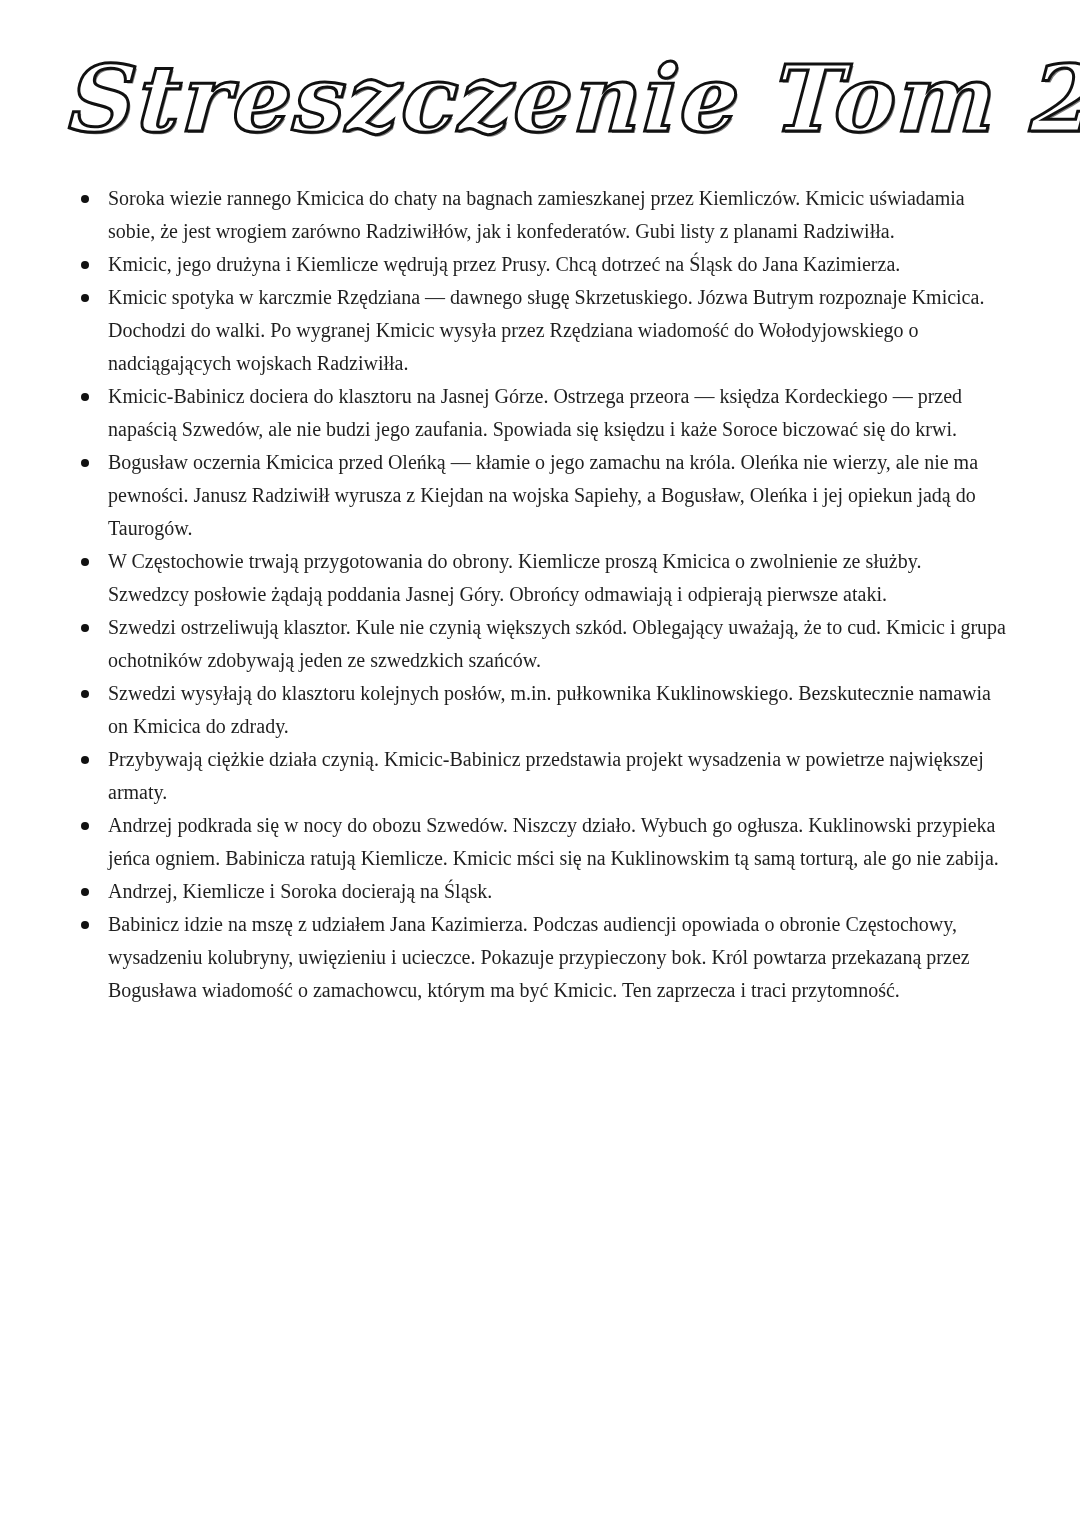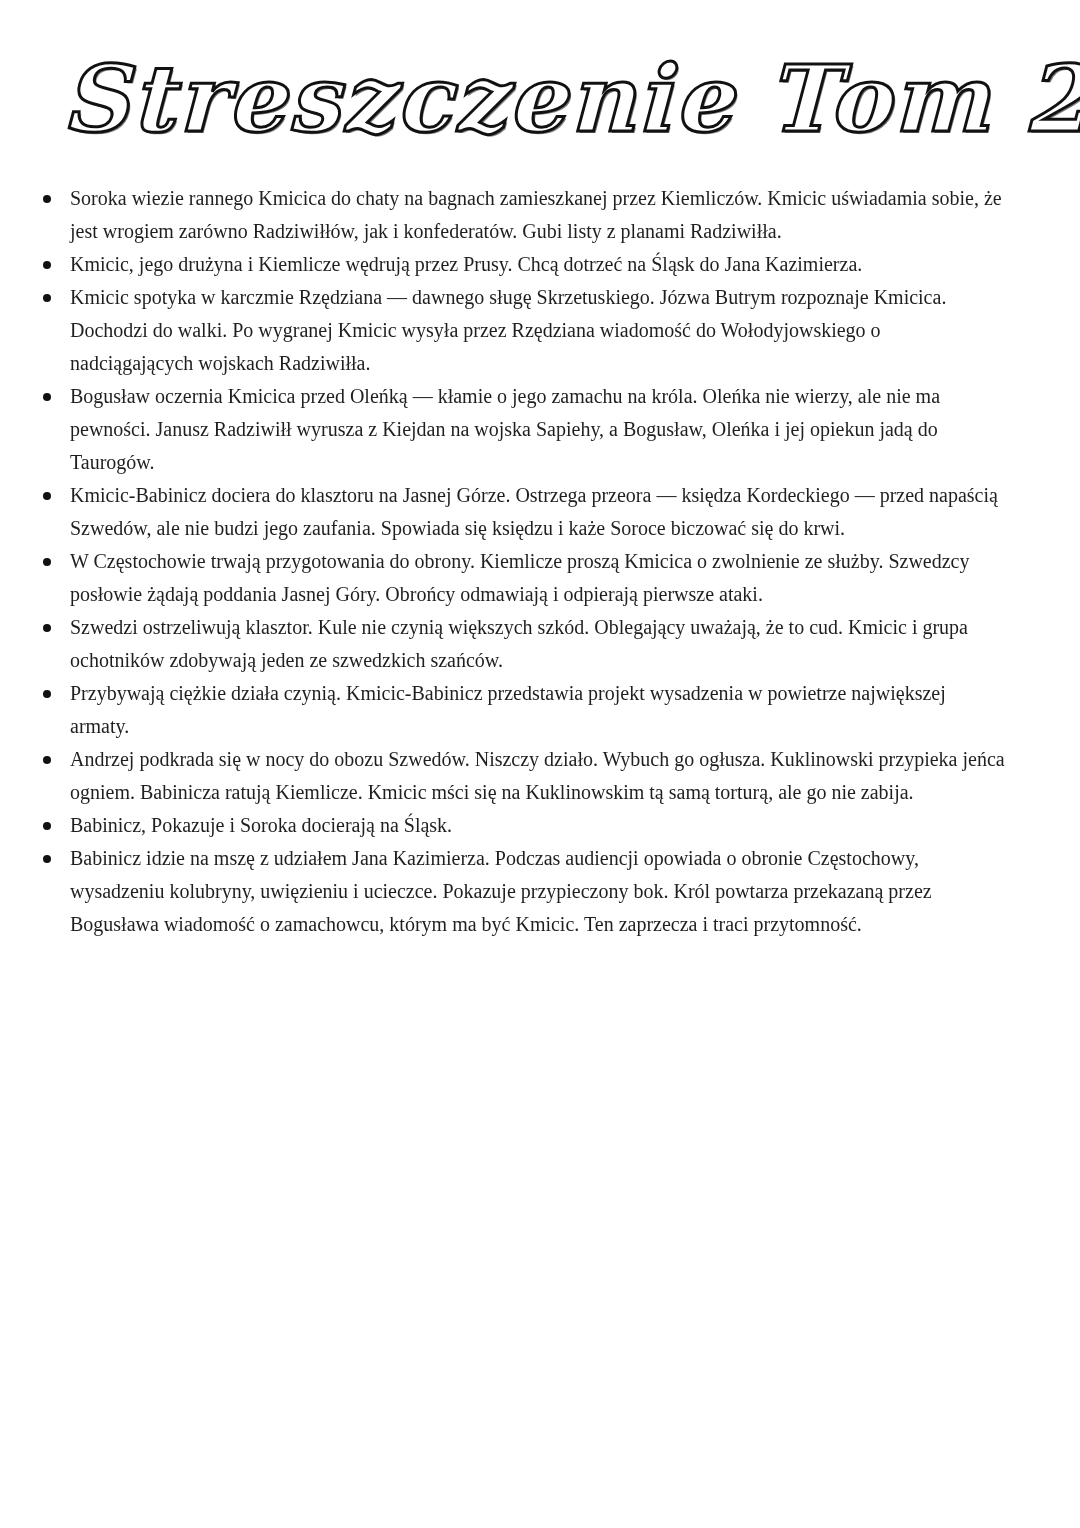--- a/index.html
+++ b/index.html
@@ -29,20 +29,21 @@
     -webkit-text-stroke: 3px #111111;
     text-shadow:
       0 0 1px #111,
       2px 2px 0 rgba(17,17,17,0.55);
     transform: skewX(-4deg);
     line-height: 1.2;
     white-space: nowrap;
   }
   ul.summary-list {
     list-style: none;
+    margin-left: 38px;
     padding-right: 4px;
   }
   ul.summary-list li {
     position: relative;
     font-size: 20px;
     line-height: 33px;
     color: #1f1f1f;
     padding-left: 0;
     text-align: left;
   }
@@ -63,23 +64,24 @@
 <div class="page">
 
   <div class="title-wrap">
     <h1 class="page-title">Streszczenie Tom 2</h1>
   </div>
 
   <ul class="summary-list">
     <li>Soroka wiezie rannego Kmicica do chaty na bagnach zamieszkanej przez Kiemliczów. Kmicic uświadamia sobie, że jest wrogiem zarówno Radziwiłłów, jak i konfederatów. Gubi listy z planami Radziwiłła.</li>
     <li>Kmicic, jego drużyna i Kiemlicze wędrują przez Prusy. Chcą dotrzeć na Śląsk do Jana Kazimierza.</li>
     <li>Kmicic spotyka w karczmie Rzędziana — dawnego sługę Skrzetuskiego. Józwa Butrym rozpoznaje Kmicica. Dochodzi do walki. Po wygranej Kmicic wysyła przez Rzędziana wiadomość do Wołodyjowskiego o nadciągających wojskach Radziwiłła.</li>
+    <li>Kmicic-Babinicz dociera do klasztoru na Jasnej Górze. Ostrzega przeora — księdza Kordeckiego — przed napaścią Szwedów, ale nie budzi jego zaufania. Spowiada się księdzu i każe Soroce biczować się do krwi.</li>
     <li>Bogusław oczernia Kmicica przed Oleńką — kłamie o jego zamachu na króla. Oleńka nie wierzy, ale nie ma pewności. Janusz Radziwiłł wyrusza z Kiejdan na wojska Sapiehy, a Bogusław, Oleńka i jej opiekun jadą do Taurogów.</li>
-    <li>Kmicic-Babinicz dociera do klasztoru na Jasnej Górze. Ostrzega przeora — księdza Kordeckiego — przed napaścią Szwedów, ale nie budzi jego zaufania. Spowiada się księdzu i każe Soroce biczować się do krwi.</li>
     <li>W Częstochowie trwają przygotowania do obrony. Kiemlicze proszą Kmicica o zwolnienie ze służby. Szwedzcy posłowie żądają poddania Jasnej Góry. Obrońcy odmawiają i odpierają pierwsze ataki.</li>
     <li>Szwedzi ostrzeliwują klasztor. Kule nie czynią większych szkód. Oblegający uważają, że to cud. Kmicic i grupa ochotników zdobywają jeden ze szwedzkich szańców.</li>
+    <li>Szwedzi wysyłają do klasztoru kolejnych posłów, m.in. pułkownika Kuklinowskiego. Bezskutecznie namawia on Kmicica do zdrady.</li>
     <li>Przybywają ciężkie działa czynią. Kmicic-Babinicz przedstawia projekt wysadzenia w powietrze największej armaty.</li>
     <li>Andrzej podkrada się w nocy do obozu Szwedów. Niszczy działo. Wybuch go ogłusza. Kuklinowski przypieka jeńca ogniem. Babinicza ratują Kiemlicze. Kmicic mści się na Kuklinowskim tą samą torturą, ale go nie zabija.</li>
-    <li>Babinicz, Pokazuje i Soroka docierają na Śląsk.</li>
+    <li>Andrzej, Kiemlicze i Soroka docierają na Śląsk.</li>
     <li>Babinicz idzie na mszę z udziałem Jana Kazimierza. Podczas audiencji opowiada o obronie Częstochowy, wysadzeniu kolubryny, uwięzieniu i ucieczce. Pokazuje przypieczony bok. Król powtarza przekazaną przez Bogusława wiadomość o zamachowcu, którym ma być Kmicic. Ten zaprzecza i traci przytomność.</li>
   </ul>
 
 </div>
 
 </body></html>

